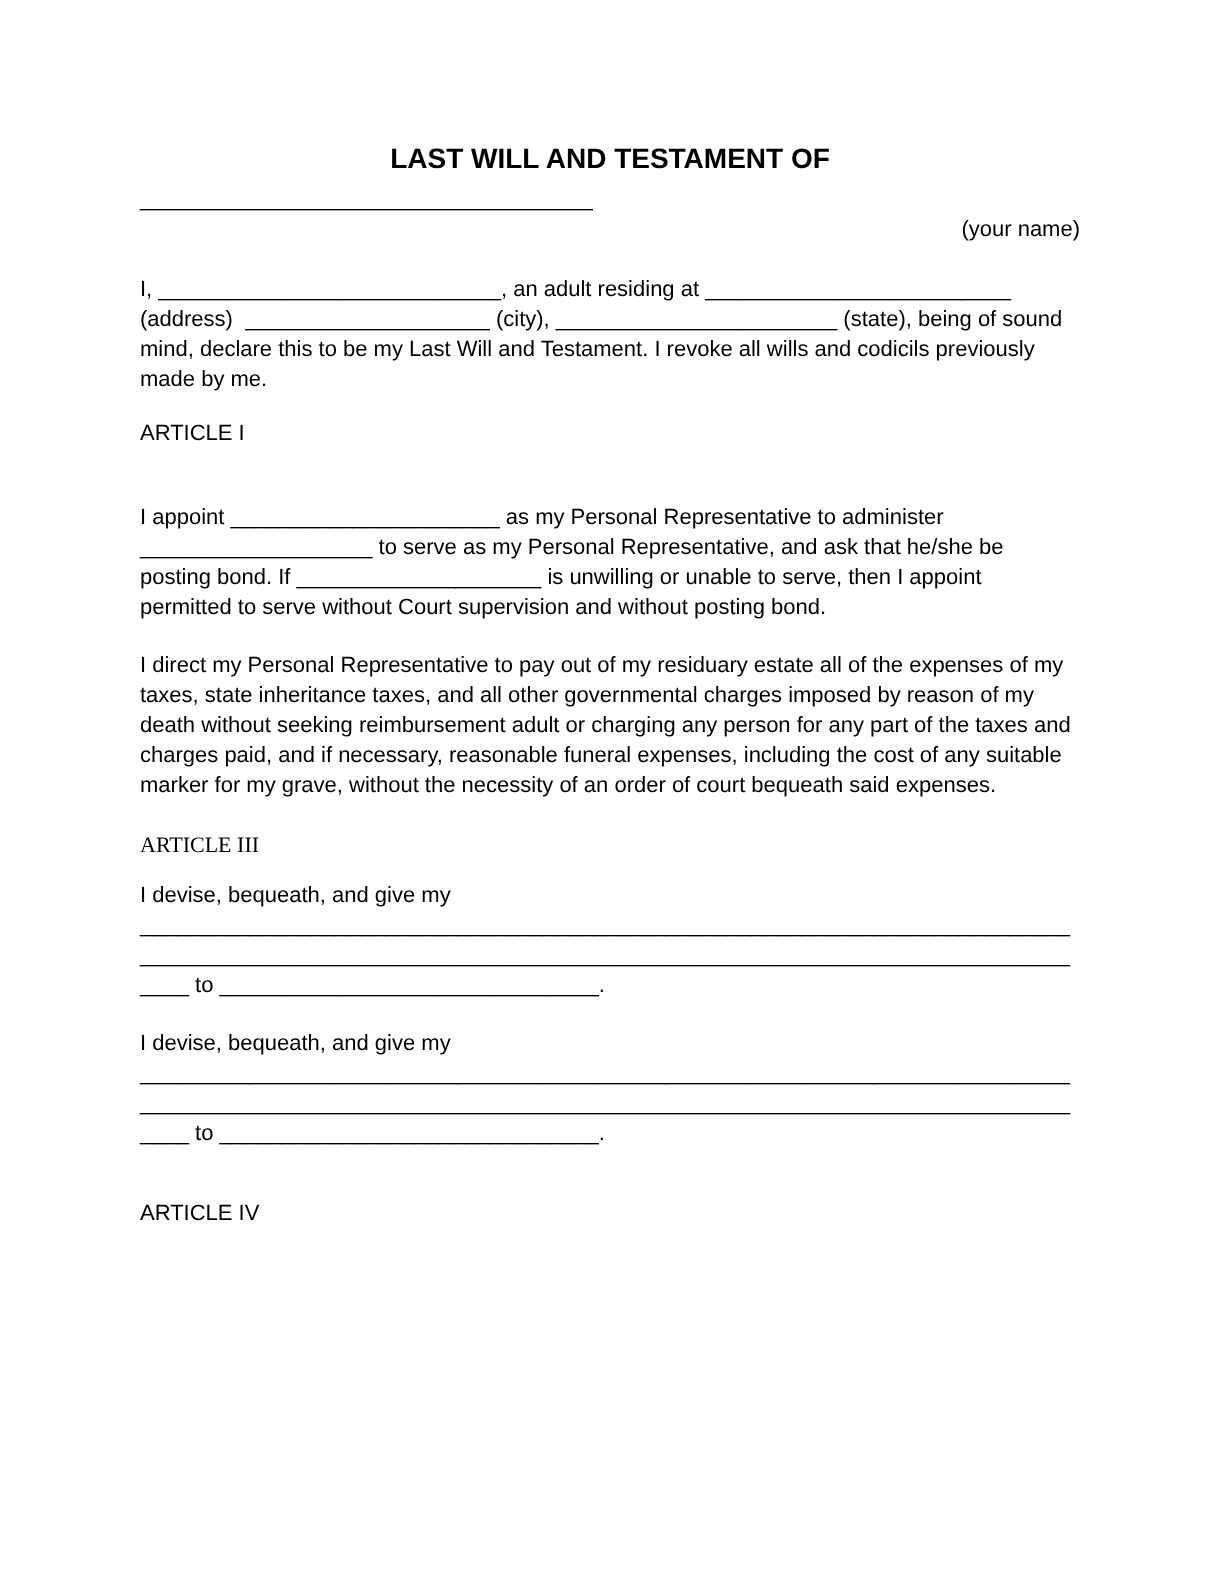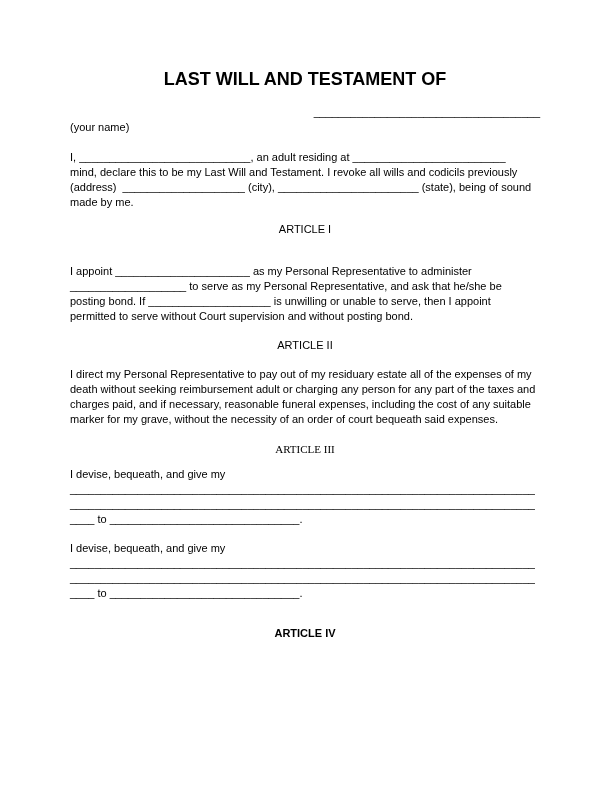--- a/index.html
+++ b/index.html
@@ -18,73 +18,73 @@
     line-height: 15px;
     box-sizing: border-box;
     padding: 72px 72px 0 70px;
     overflow: hidden;
   }
   .line {
     white-space: pre;
   }
   .doc-title {
     text-align: center;
-    font-size: 18px;
+    font-size: 14px;
     font-weight: bold;
     line-height: 15px;
   }
   .name-blank {
-    margin-top: 18px;
+    margin-top: 6px;
+    text-align: left;
+  }
+  .name-caption {
     text-align: right;
   }
-  .name-caption {
+  .heading {
     text-align: left;
-  }
-  .heading {
-    text-align: center;
   }
   .intro-para   { margin-top: 15px; }
   .heading-1    { margin-top: 12px; }
   .para-1       { margin-top: 27px; }
   .heading-2    { margin-top: 14px; }
   .para-2       { margin-top: 14px; }
   .heading-3    { margin-top: 15px; font-family: Liberation Serif, serif; }
   .bequest-1    { margin-top: 10px; }
   .bequest-2    { margin-top: 14px; }
-  .heading-4    { margin-top: 25px; font-weight: bold; }
+  .heading-4    { margin-top: 25px; }
   .para-4       { margin-top: 17px; }
 </style>
 </head>
 <body>
 
 <div class="page">
 
   <div class="doc-title">LAST WILL AND TESTAMENT OF</div>
 
   <div class="name-blank line">_____________________________________</div>
   <div class="name-caption">(your name)</div>
 
   <div class="intro-para">
     <div class="line">I, ____________________________, an adult residing at _________________________</div>
+    <div class="line">(address)  ____________________ (city), _______________________ (state), being of sound</div>
     <div class="line">mind, declare this to be my Last Will and Testament. I revoke all wills and codicils previously</div>
-    <div class="line">(address)  ____________________ (city), _______________________ (state), being of sound</div>
     <div class="line">made by me.</div>
   </div>
 
   <div class="heading heading-1">ARTICLE I</div>
   <div class="para-1">
     <div class="line">I appoint ______________________ as my Personal Representative to administer</div>
     <div class="line">___________________ to serve as my Personal Representative, and ask that he/she be</div>
     <div class="line">posting bond. If ____________________ is unwilling or unable to serve, then I appoint</div>
     <div class="line">permitted to serve without Court supervision and without posting bond.</div>
   </div>
 
-  <div class="heading heading-2">ARTICLE II</div>
   <div class="para-2">
     <div class="line">I direct my Personal Representative to pay out of my residuary estate all of the expenses of my</div>
+    <div class="line">taxes, state inheritance taxes, and all other governmental charges imposed by reason of my</div>
     <div class="line">death without seeking reimbursement adult or charging any person for any part of the taxes and</div>
     <div class="line">charges paid, and if necessary, reasonable funeral expenses, including the cost of any suitable</div>
     <div class="line">marker for my grave, without the necessity of an order of court bequeath said expenses.</div>
   </div>
 
   <div class="heading heading-3">ARTICLE III</div>
   <div class="bequest-1">
     <div class="line">I devise, bequeath, and give my</div>
     <div class="line">____________________________________________________________________________</div>
     <div class="line">____________________________________________________________________________</div>

